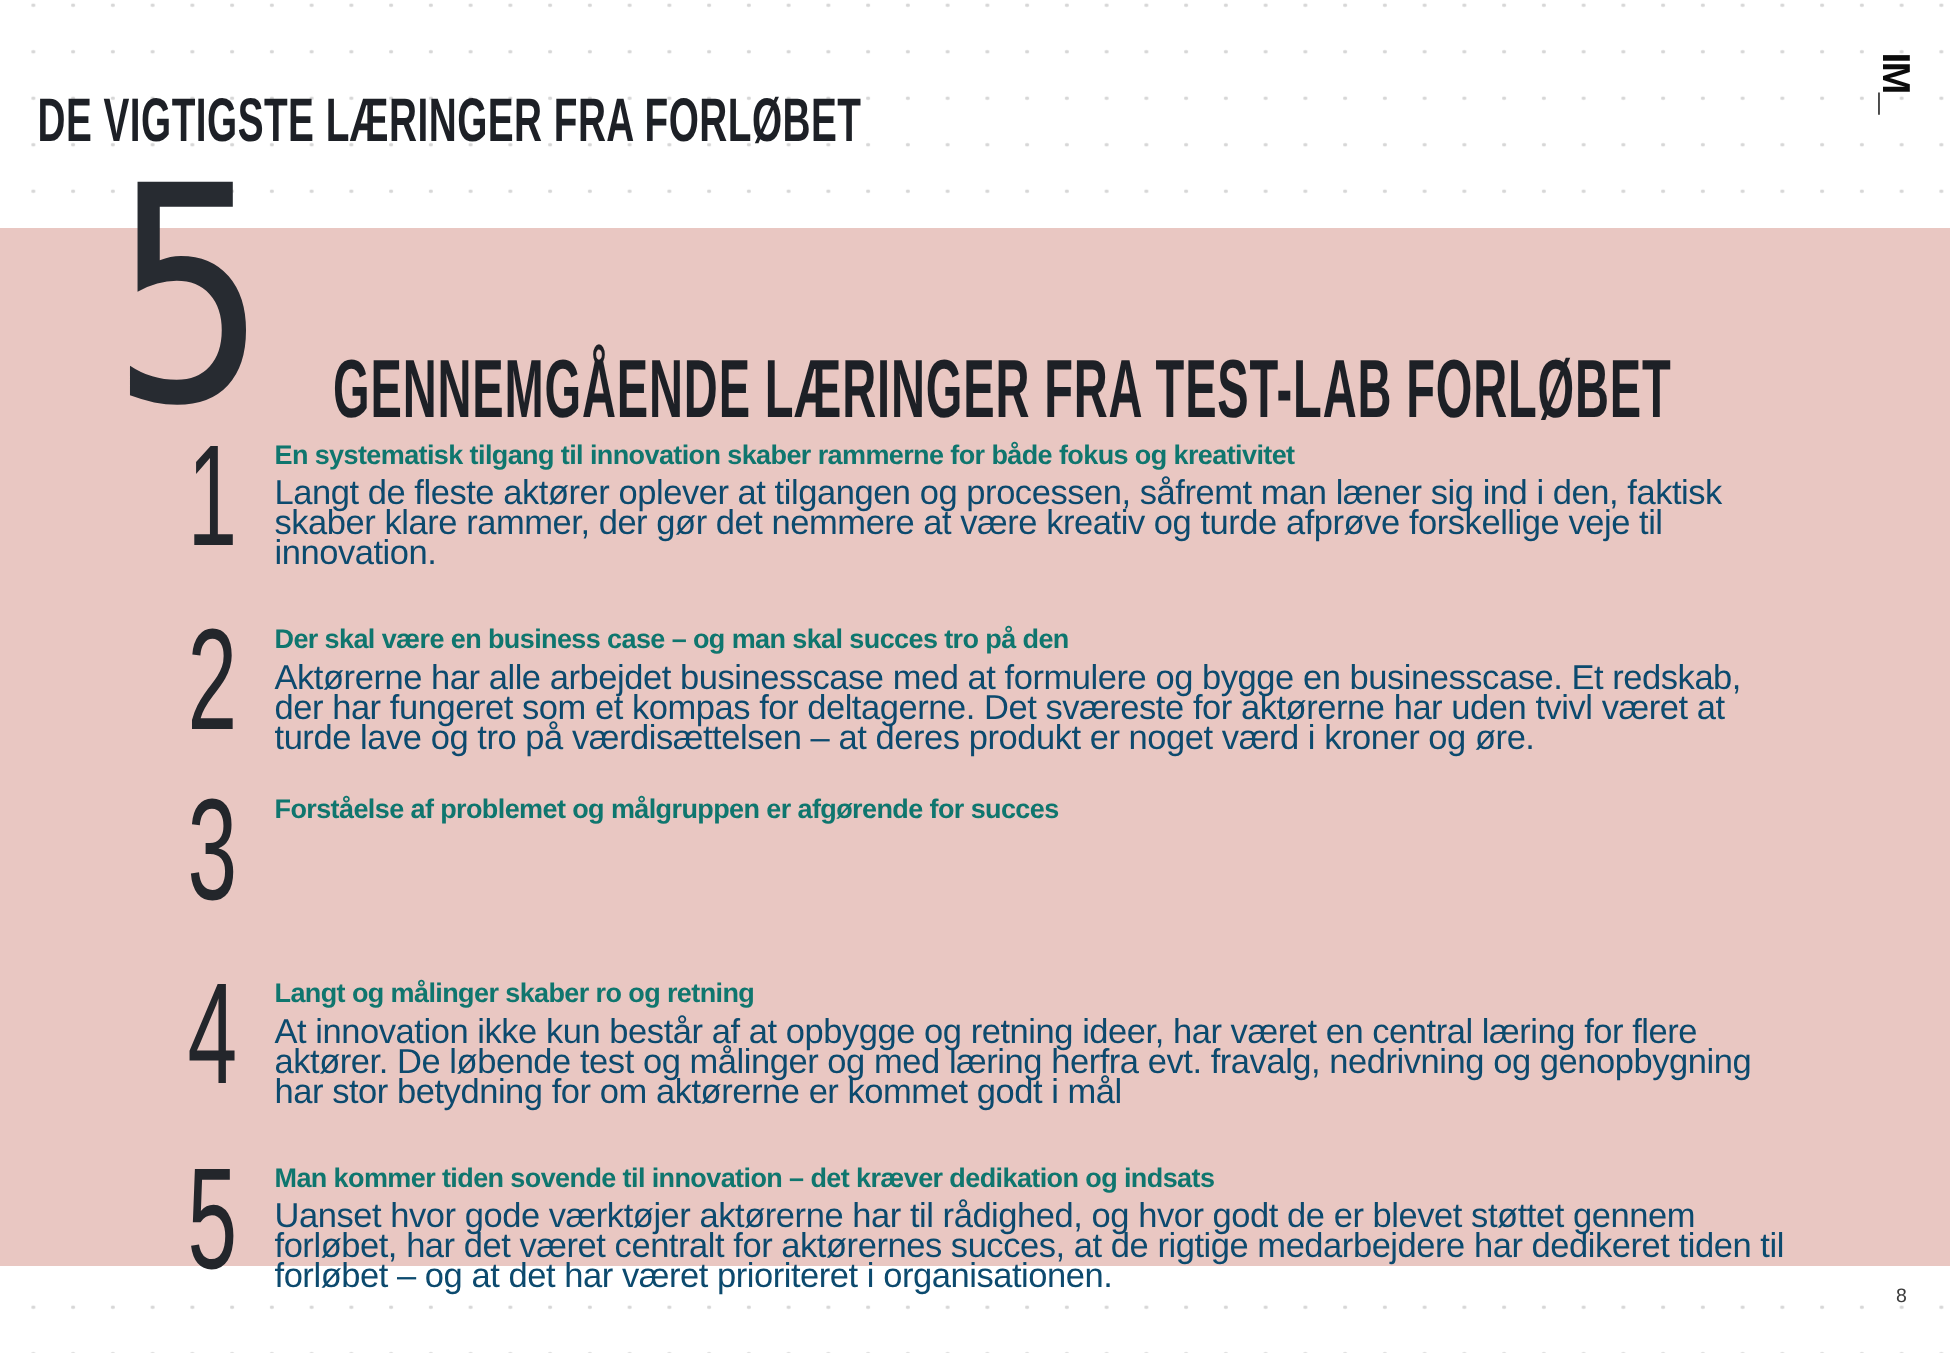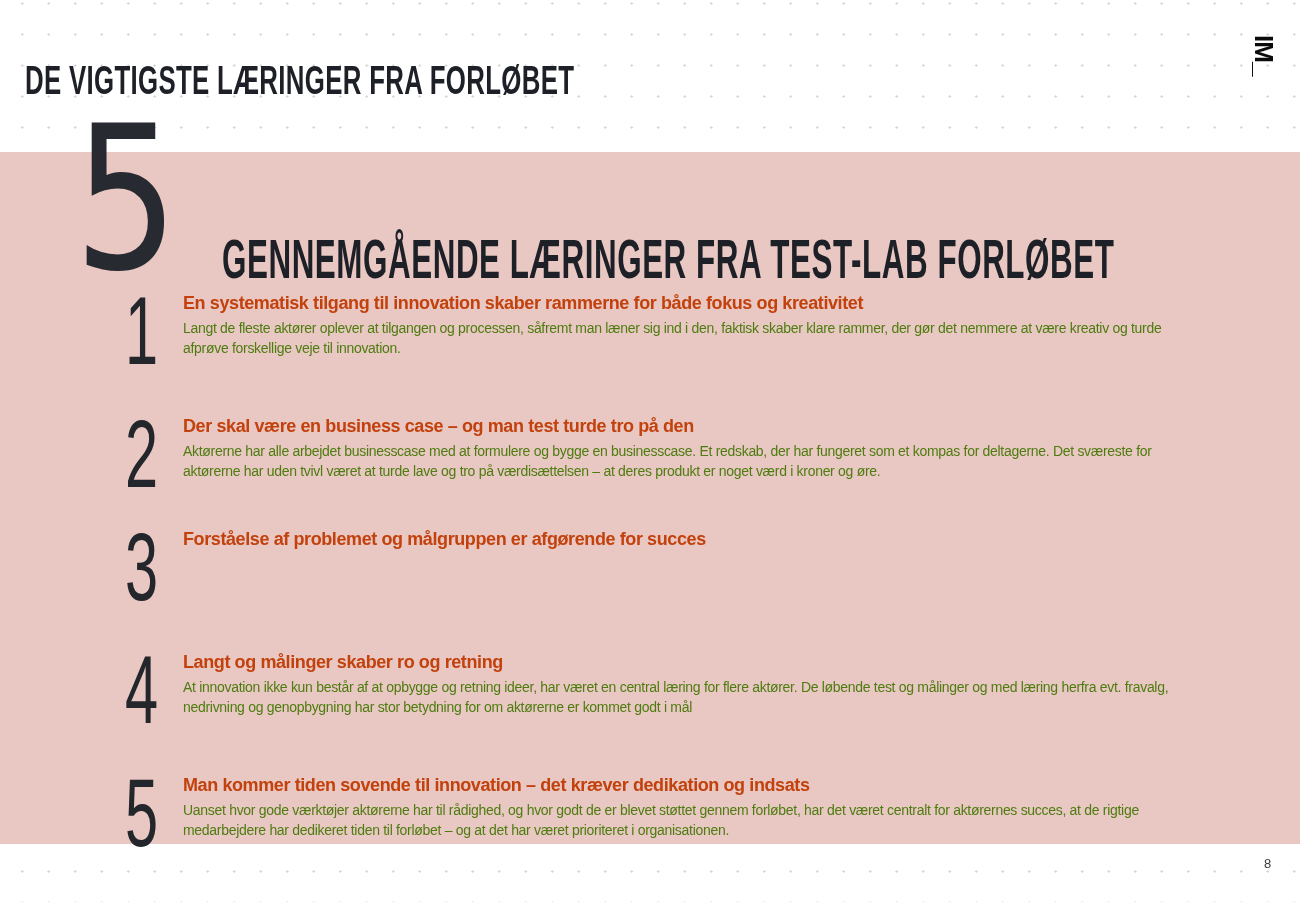--- a/index.html
+++ b/index.html
@@ -103,28 +103,28 @@
     font-weight: normal;
     color: #23262b;
     transform: scaleX(0.62);
     transform-origin: 0 0;
   }
   .item-content { width: 1015px; }
   .item-heading {
     font-size: 18px;
     line-height: 22px;
     font-weight: bold;
-    color: #c2410c;
+    color: #0f766e;
     letter-spacing: -0.4px;
     margin-bottom: 4px;
   }
   .item-body {
-    font-size: 14px;
+    font-size: 23px;
     line-height: 20px;
-    color: #4d7c0f;
+    color: #0c4a6e;
     letter-spacing: -0.3px;
   }
 
   
   .page-number {
     position: absolute;
     left: 1264px;
     top: 856px;
     font-size: 13px;
     color: #3a3a3a;
@@ -145,21 +145,21 @@
   <div class="item">
     <div class="item-num">1</div>
     <div class="item-content">
       <div class="item-heading">En systematisk tilgang til innovation skaber rammerne for både fokus og kreativitet</div>
       <div class="item-body">Langt de fleste aktører oplever at tilgangen og processen, såfremt man læner sig ind i den, faktisk skaber klare rammer, der gør det nemmere at være kreativ og turde afprøve forskellige veje til innovation.</div>
     </div>
   </div>
   <div class="item">
     <div class="item-num">2</div>
     <div class="item-content">
-      <div class="item-heading">Der skal være en business case – og man test turde tro på den</div>
+      <div class="item-heading">Der skal være en business case – og man skal succes tro på den</div>
       <div class="item-body">Aktørerne har alle arbejdet businesscase med at formulere og bygge en businesscase. Et redskab, der har fungeret som et kompas for deltagerne. Det sværeste for aktørerne har uden tvivl været at turde lave og tro på værdisættelsen – at deres produkt er noget værd i kroner og øre.</div>
     </div>
   </div>
   <div class="item">
     <div class="item-num">3</div>
     <div class="item-content">
       <div class="item-heading">Forståelse af problemet og målgruppen er afgørende for succes</div>
     </div>
   </div>
   <div class="item">

